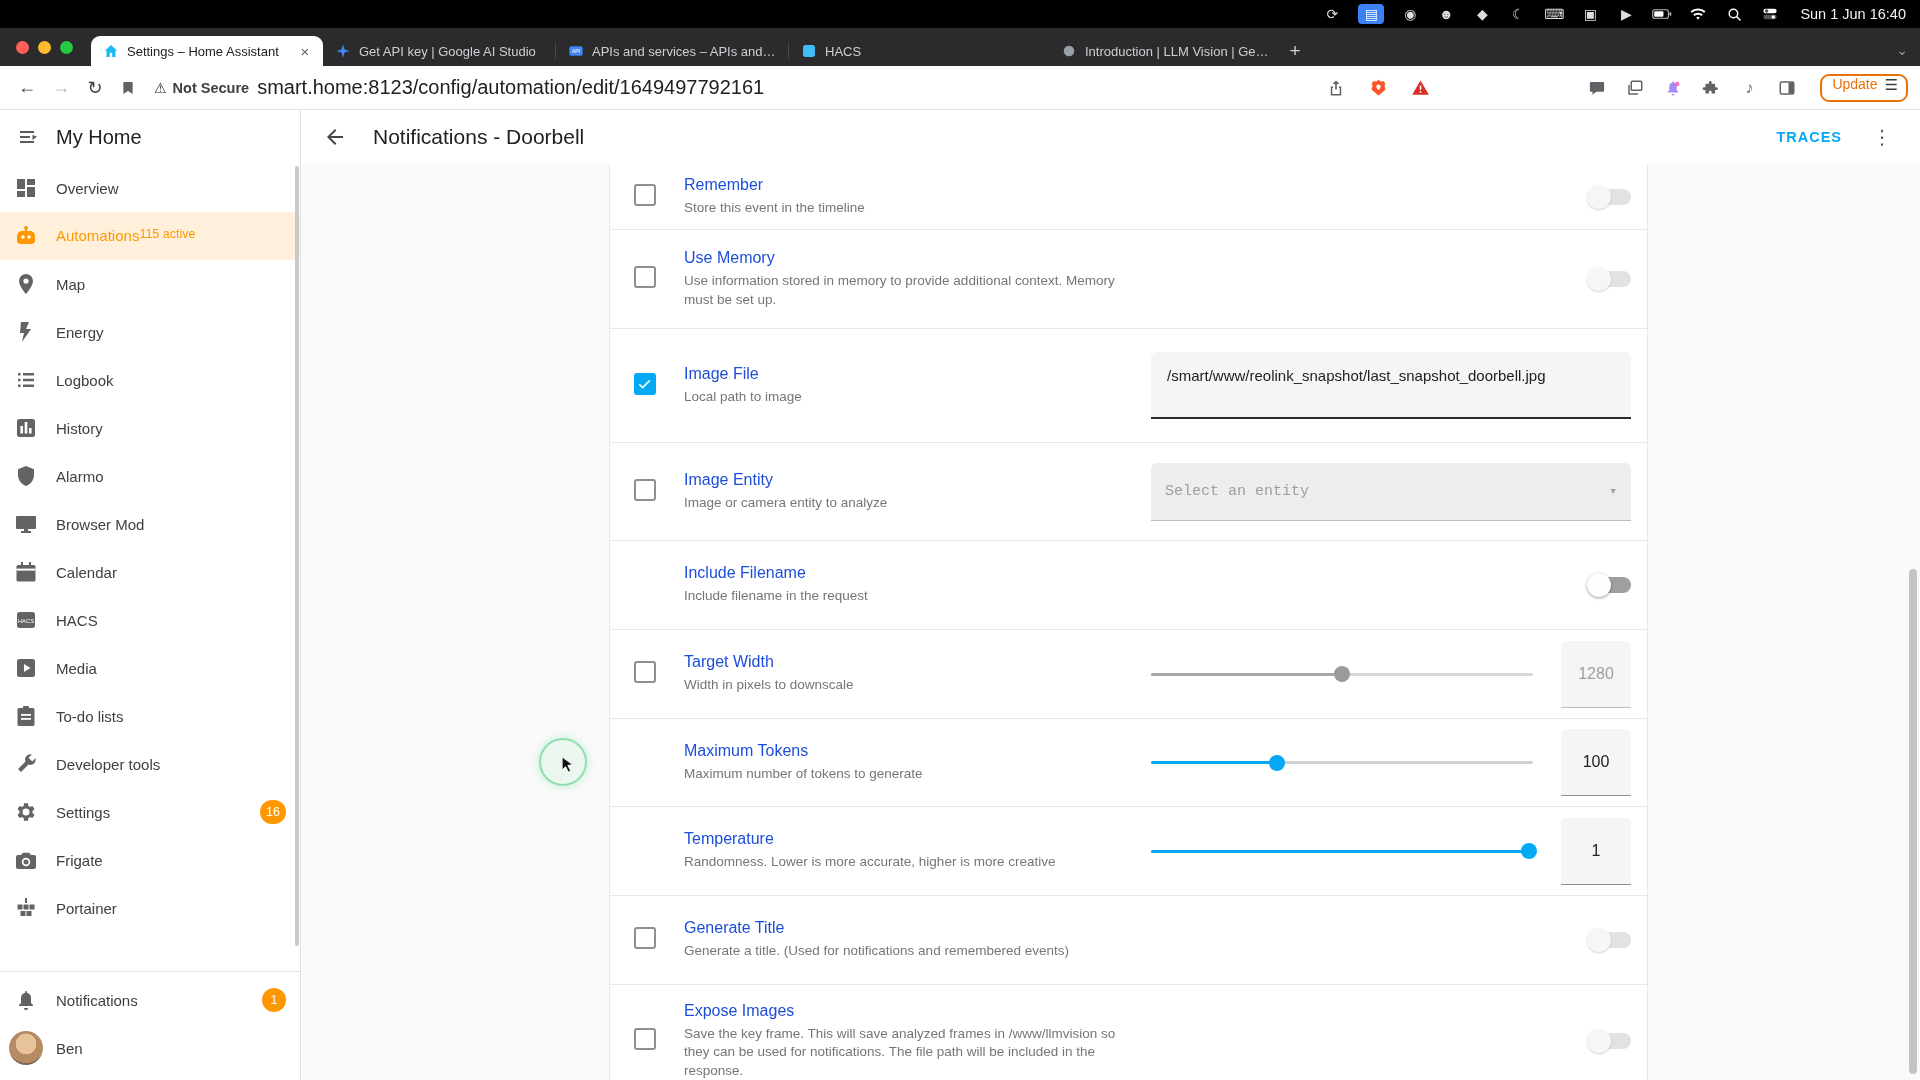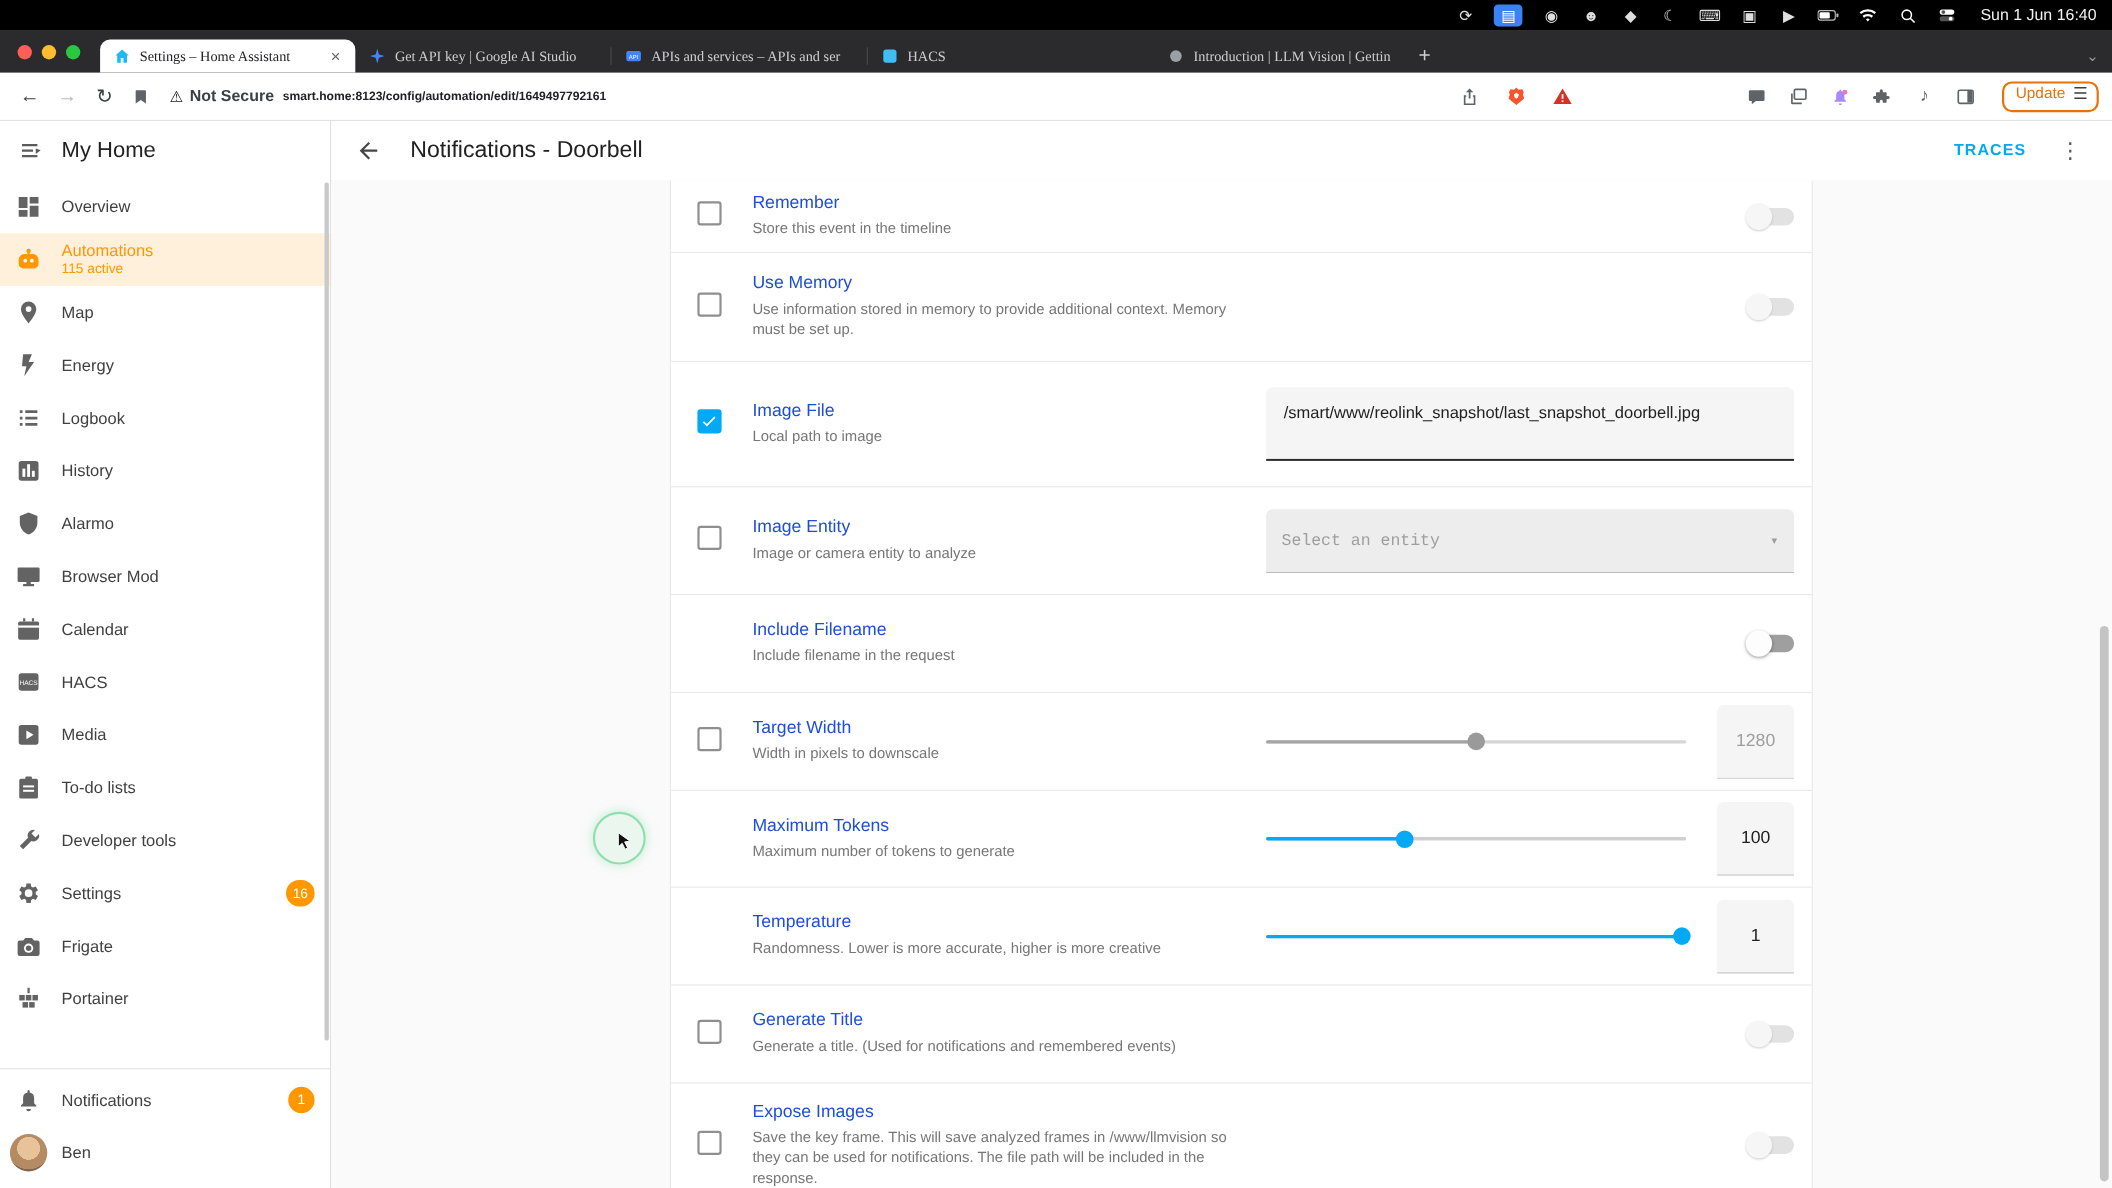--- a/index.html
+++ b/index.html
@@ -14,56 +14,56 @@
   .mb-active { background:#3b82f6; border-radius:4px; color:#fff; width:26px; }
   .mb-time { font-size:14.5px; color:#f2f2f2; margin-left:4px; white-space:nowrap; }
 
   
   .tabstrip { height:38px; background:#2b2b2e; display:flex; align-items:flex-end; padding:0 10px 0 16px; flex:none; position:relative; }
   .lights { display:flex; gap:9px; align-items:center; height:38px; margin-right:18px; }
   .light { width:13px; height:13px; border-radius:50%; }
   .l-red{background:#ff5f57;} .l-yellow{background:#febc2e;} .l-green{background:#28c840;}
   .tab { height:30px; display:flex; align-items:center; gap:8px; padding:0 10px 0 12px; font-size:13px; color:#cfcfd2; width:232px; flex:none; position:relative; }
   .tab.active { background:#fff; color:#202124; border-radius:9px 9px 0 0; }
-  .tab .tlabel { white-space:nowrap; overflow:hidden; text-overflow:ellipsis; flex:1;font-family:Liberation Serif, serif; }
+  .tab .tlabel { white-space:nowrap; overflow:hidden; text-overflow:ellipsis; flex:1; }
   .tab .tclose { color:#5f6368; font-size:15px; width:16px; text-align:center; }
   .tabsep { width:1px; height:16px; background:#4a4a4e; margin-bottom:7px; flex:none; }
   .tab-ic { width:16px; height:16px; flex:none; display:inline-flex; align-items:center; justify-content:center; }
   .newtab { color:#cfcfd2; font-size:19px; width:28px; height:28px; display:flex; align-items:center; justify-content:center; margin-bottom:1px; }
   .tabgap { width:82px; flex:none; }
   .strip-right { position:absolute; right:12px; bottom:8px; color:#9a9a9e; font-size:14px; }
 
   
   .addressbar { height:44px; background:#fff; border-bottom:1px solid #e2e2e2; display:flex; align-items:center; padding:0 12px; flex:none; gap:4px; }
   .nav-btn { width:30px; height:30px; display:flex; align-items:center; justify-content:center; font-size:18px; color:#3c4043; border-radius:50%; }
   .nav-btn.disabled { color:#b9bcc0; }
   .ab-ic { width:28px; height:28px; display:flex; align-items:center; justify-content:center; color:#5f6368; }
   .omnibox { flex:1; display:flex; align-items:center; height:34px; padding:0 8px; gap:8px; min-width:0; }
   .notsecure { display:flex; align-items:center; gap:6px; color:#3c4043; font-size:14.5px; font-weight:bold; white-space:nowrap; }
   .notsecure .warn { font-size:14px; color:#202124; font-weight:normal; }
-  .url { font-size:11px; color:#202124; white-space:nowrap; overflow:hidden;font-weight:bold; }
+  .url { font-size:20px; color:#202124; white-space:nowrap; overflow:hidden; }
   .ob-right { display:flex; align-items:center; gap:14px; margin-left:auto; }
   .ext-cluster { display:flex; align-items:center; gap:16px; margin:0 14px 0 140px; color:#5f6368; }
   .ext-cluster .ab-ic { width:22px; }
   .update-pill { display:flex; align-items:flex-start; gap:7px; border:2px solid var(--brave-orange,#e8710a); border-radius:9px; height:28px; padding:0 8px 0 10px; margin-left:4px; }
   .update-pill .uplabel { color:var(--brave-orange,#e8710a); font-size:14px; }
   .update-pill .umenu { color:#3c4043; font-size:15px; }
 
   
   .app { flex:1; display:flex; min-height:0; }
 
   
   .sidebar { width:301px; background:#fff; border-right:1px solid #e0e0e0; display:flex; flex-direction:column; position:relative; flex:none; }
   .sb-head { height:54px; display:flex; align-items:center; gap:16px; padding:0 16px; flex:none; }
   .sb-title { font-size:20px; color:#212121; }
   .sb-item { height:48px; display:flex; align-items:center; gap:18px; padding:0 14px; color:#404040; font-size:15px; position:relative; flex:none; }
   .sb-item .ic { width:24px; height:24px; color:#636363; flex:none; }
   .sb-item.active { background:rgba(255,152,0,0.14); }
   .sb-item.active, .sb-item.active .ic { color:var(--orange,#ff9800); }
-  .sb-2line { display:flex; flex-direction:column; line-height:1.15; }
+  .sb-2line { display:flex; flex-direction:row; line-height:1.15; }
   .sb-sub { font-size:12.5px; color:var(--orange,#ff9800); }
   .badge { margin-left:auto; min-width:24px; height:24px; border-radius:12px; background:var(--orange,#ff9800); color:#fff; font-size:12.5px; display:flex; align-items:center; justify-content:center; padding:0 6px; }
   .sb-footer { margin-top:auto; border-top:1px solid #e4e4e4; padding:4px 0 8px; }
   .avatar { width:34px; height:34px; border-radius:50%; background:radial-gradient(circle at 50% 38%, #e8c39a 0 38%, #b58b63 39% 70%, #7d6652 71%); flex:none; margin-left:-5px; margin-right:-5px; overflow:hidden; }
   .sb-scroll { position:absolute; right:1px; top:56px; width:4px; height:780px; background:#c9c9c9; border-radius:2px; }
 
   
   .main { flex:1; display:flex; flex-direction:column; min-width:0; }
   .ha-header { height:54px; background:#fff; display:flex; align-items:center; padding:0 24px 0 22px; gap:26px; flex:none; }
   .ha-back { width:24px; height:24px; color:#454545; }

